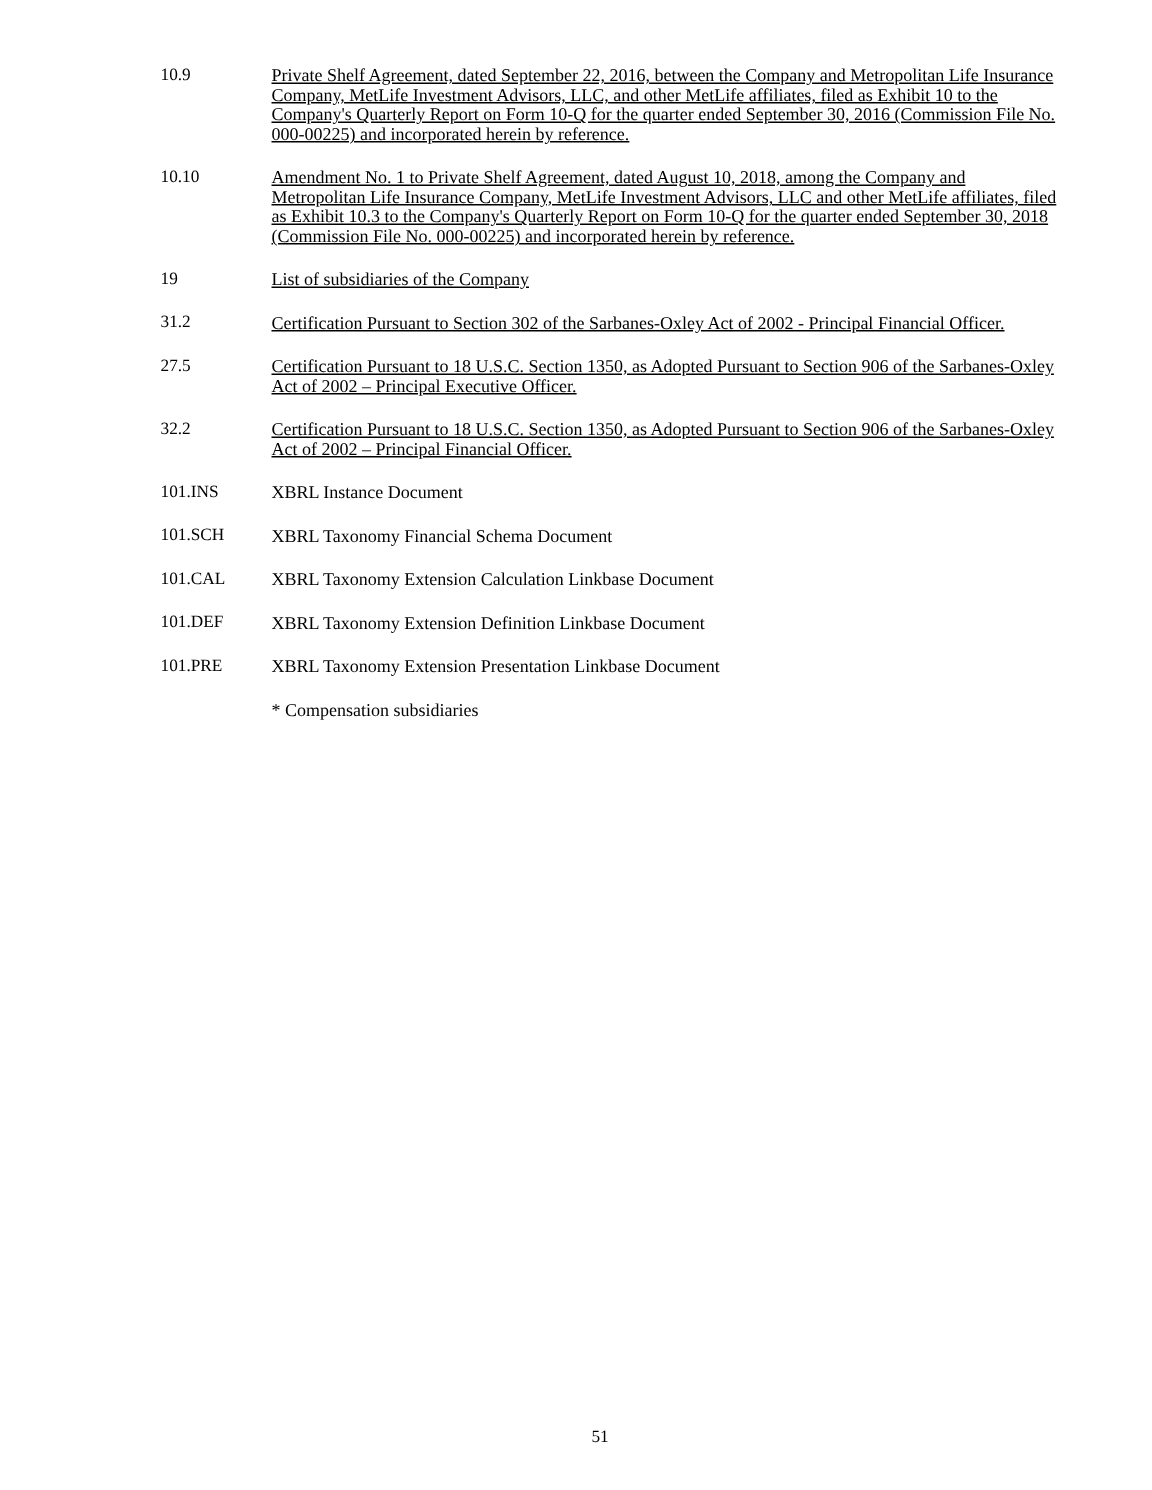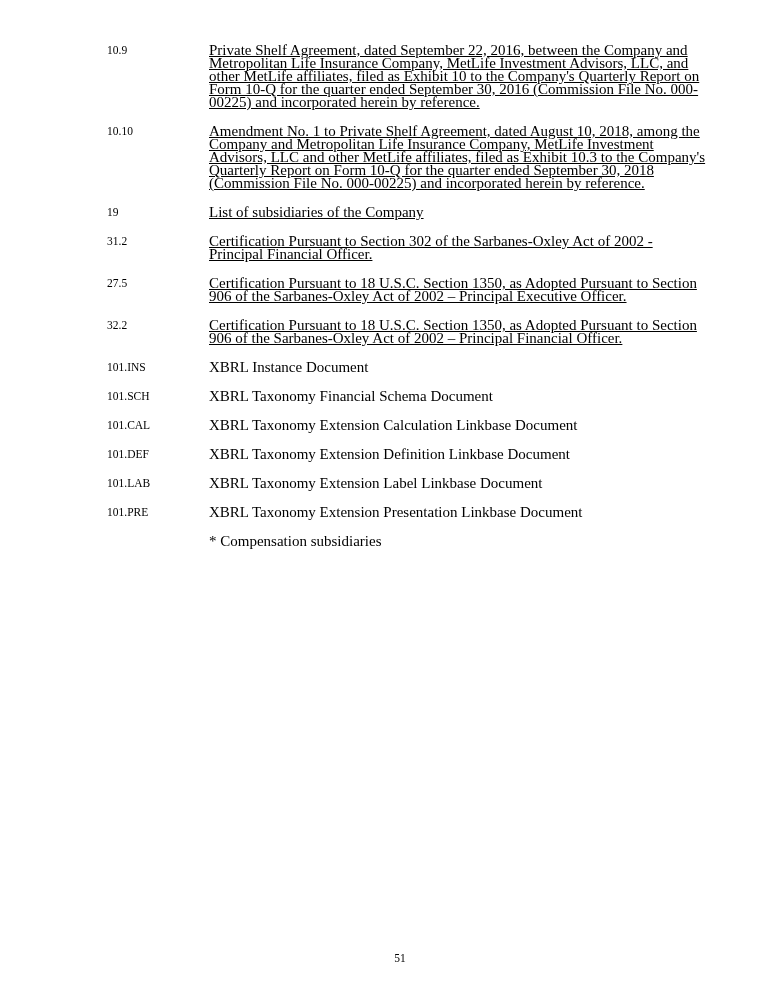--- a/index.html
+++ b/index.html
@@ -15,32 +15,31 @@
   .content {
     position: absolute;
     top: 44px;
     left: 107px;
     width: 600px;
   }
   .row {
     display: flex;
     align-items: flex-start;
     margin-bottom: 16px;
-    gap: 28px;
   }
   .num {
     flex: 0 0 74px;
     width: 74px;
     font-size: 11.5px;
     line-height: 13px;
     white-space: nowrap;
   }
   .desc {
     max-width: 524px;
-    font-size: 15px;
+    font-size: 12px;
     line-height: 13px;
   }
   .desc.link {
     text-decoration: underline;
     cursor: pointer;
   }
   .page-number {
     position: absolute;
     bottom: 28px;
     left: 16px;
@@ -98,24 +97,20 @@
   <div class="row">
     <span class="num">101.CAL</span>
     <span class="desc">XBRL Taxonomy Extension Calculation Linkbase Document</span>
   </div>
 
   <div class="row">
     <span class="num">101.DEF</span>
     <span class="desc">XBRL Taxonomy Extension Definition Linkbase Document</span>
   </div>
 
-  <div class="row">
-    <span class="num">101.LAB</span>
-    <span class="desc">XBRL Taxonomy Extension Label Linkbase Document</span>
-  </div>
 
   <div class="row">
     <span class="num">101.PRE</span>
     <span class="desc">XBRL Taxonomy Extension Presentation Linkbase Document</span>
   </div>
 
   <div class="row">
     <span class="num"></span>
     <span class="desc">* Compensation subsidiaries</span>
   </div>

